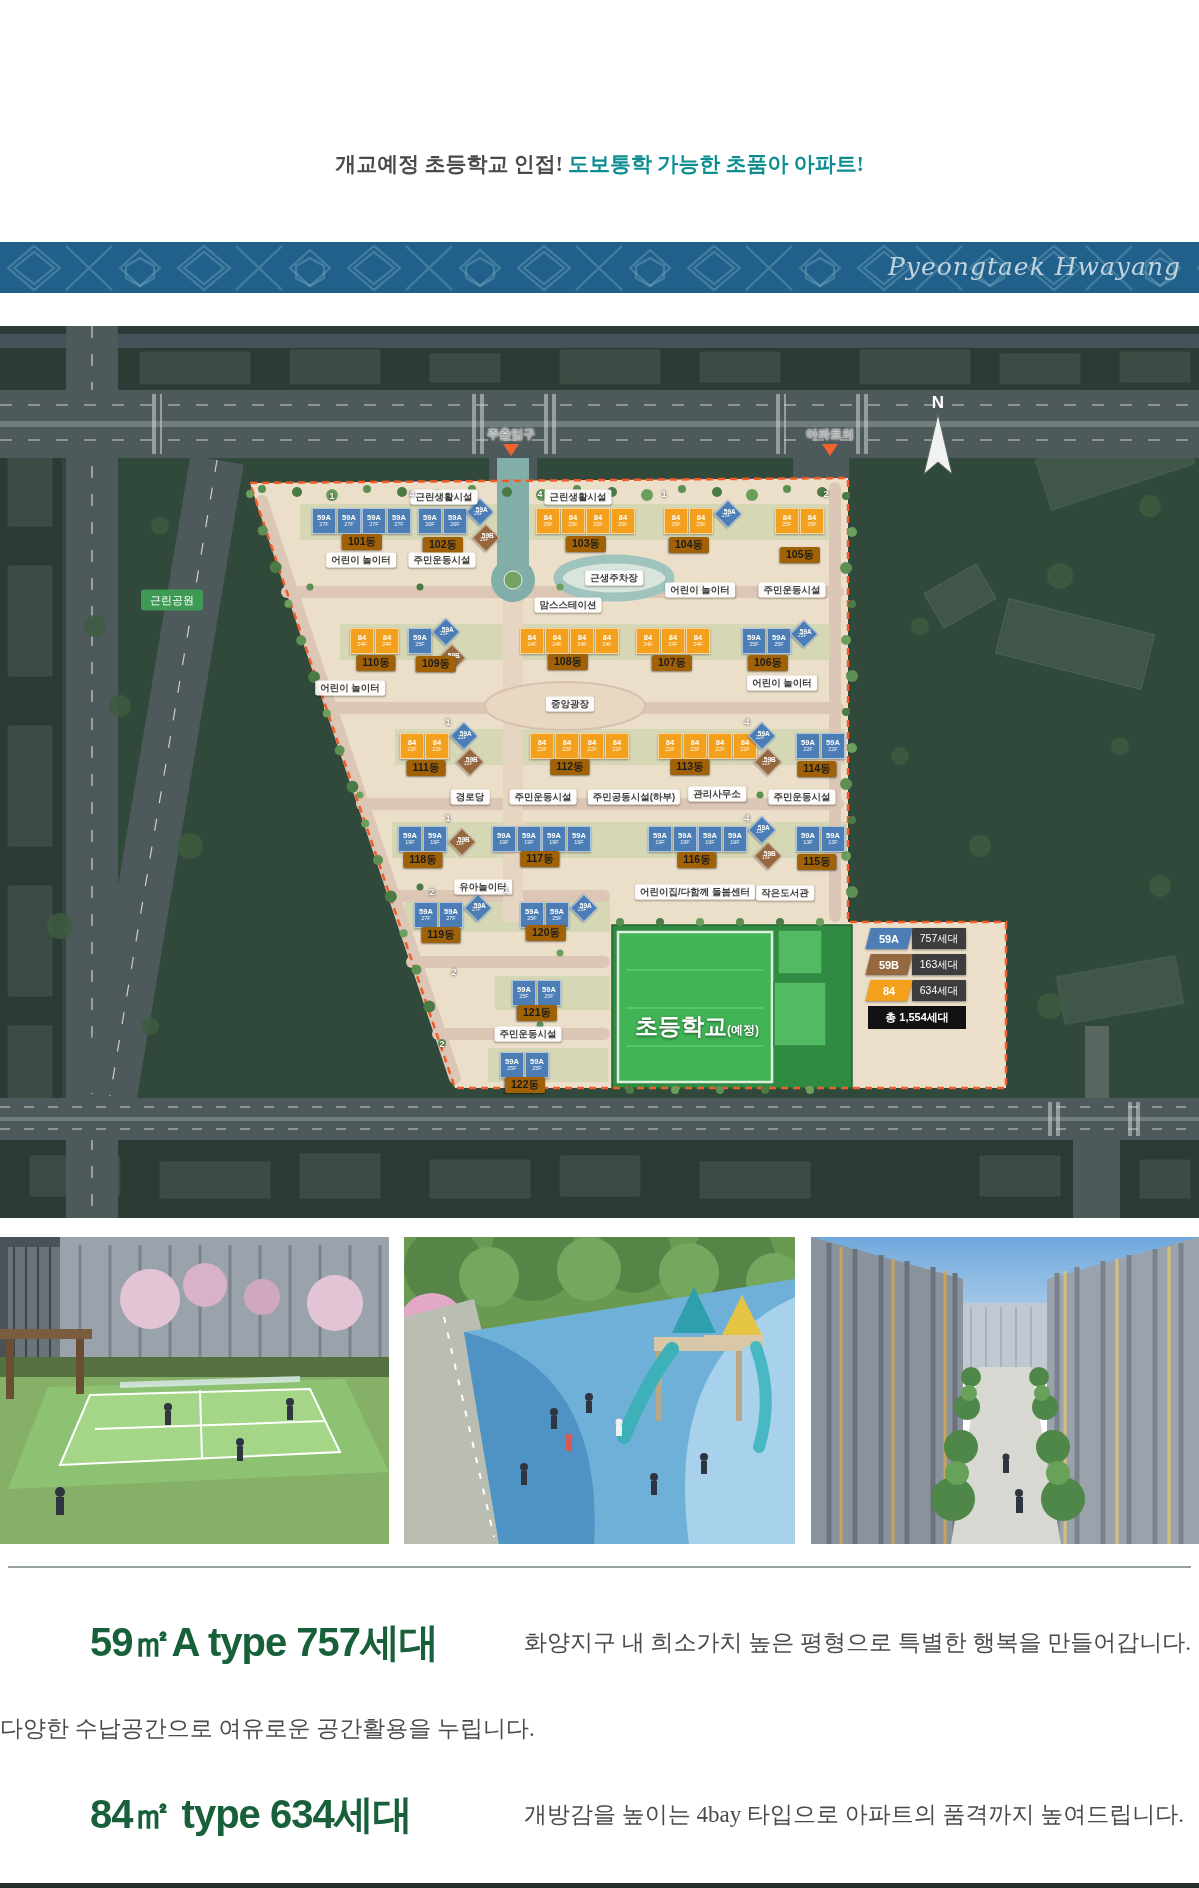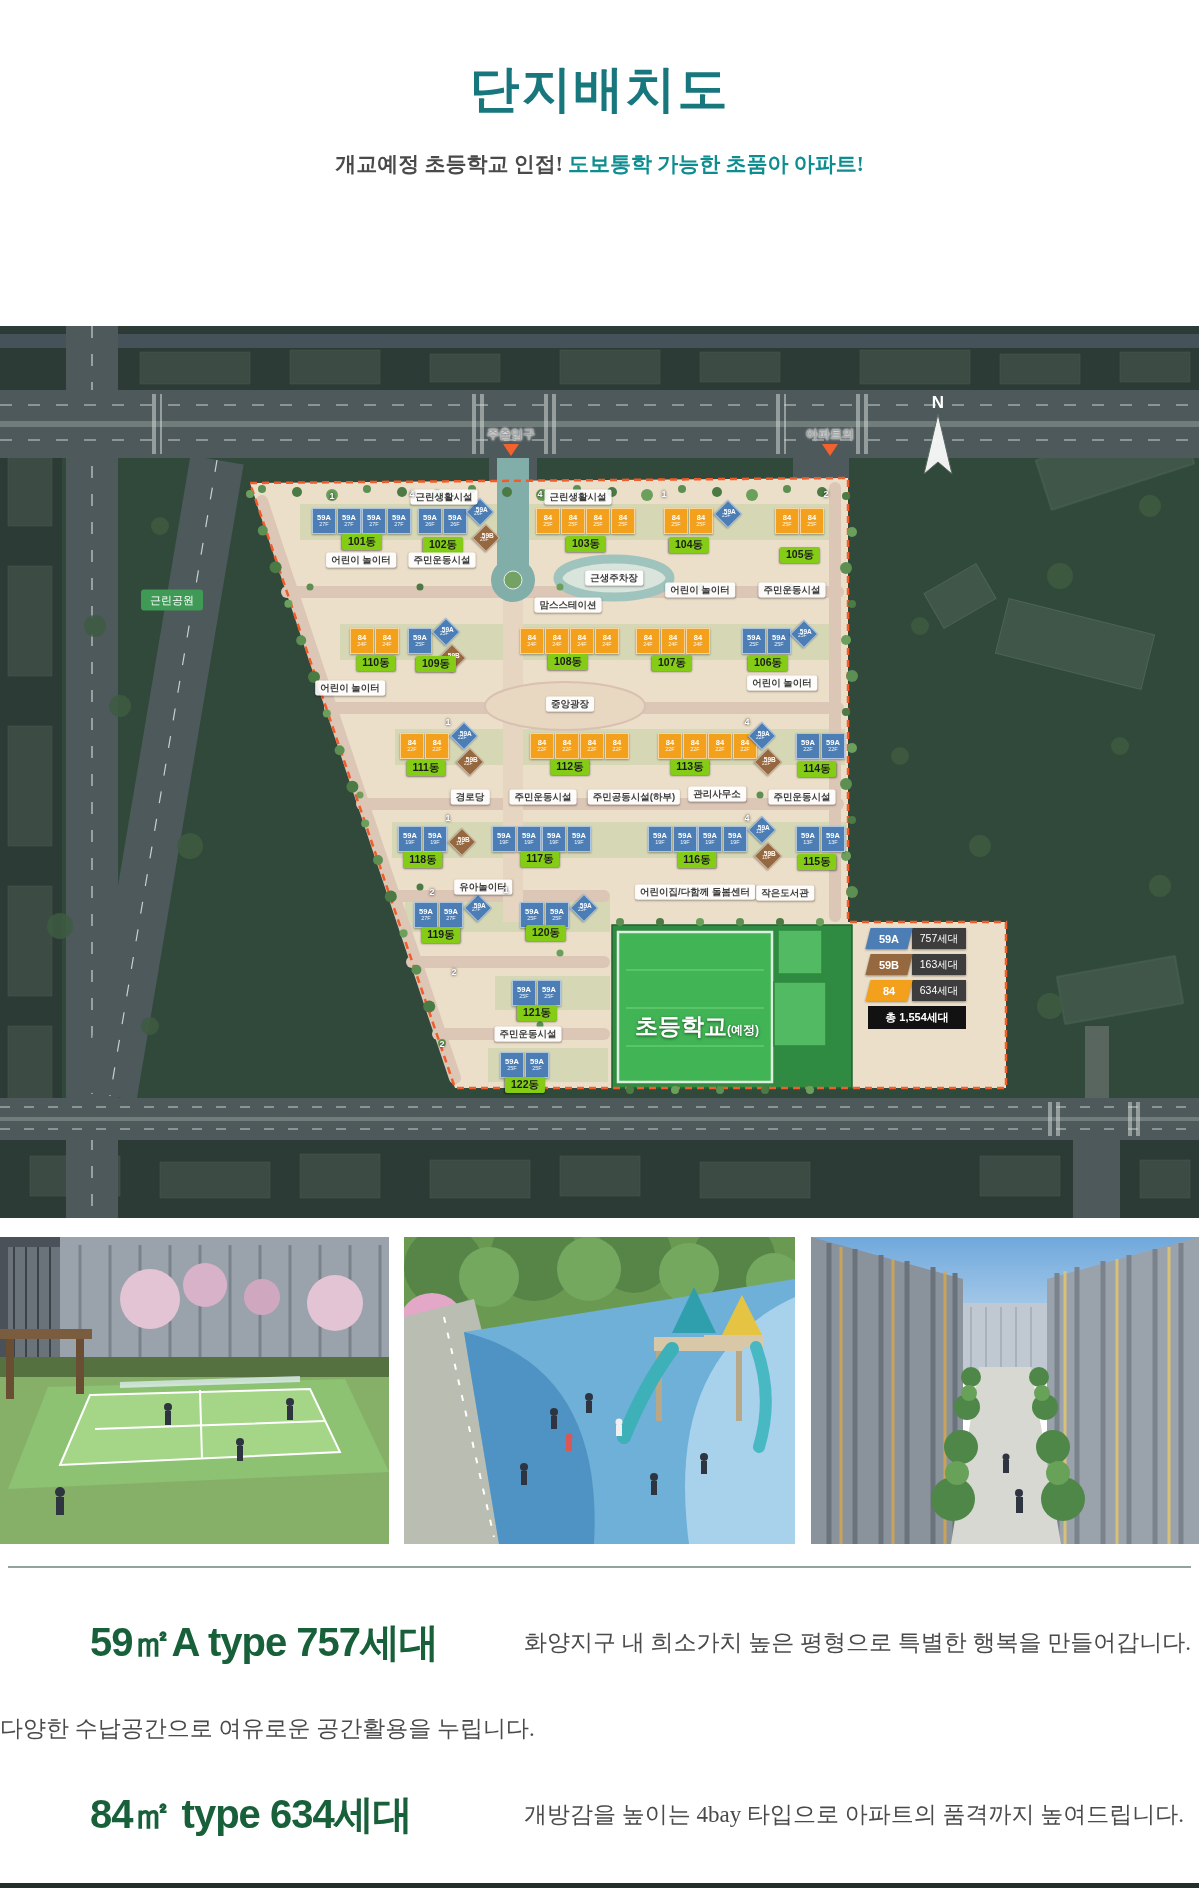--- a/index.html
+++ b/index.html
@@ -22,21 +22,21 @@
   .map svg.base{position:absolute;left:0;top:0;}
   .overlay{position:absolute;inset:0;}
   .unit{position:absolute;width:24px;height:26px;box-sizing:border-box;border:1px solid rgba(255,255,255,.55);
     display:flex;flex-direction:column;align-items:center;justify-content:center;color:#fff;
     box-shadow:0 1px 2px rgba(0,0,0,.35);line-height:1.05;}
   .unit .ut{font-size:7.5px;font-weight:bold;}
   .unit .uf{font-size:5.5px;opacity:.92;}
   .unit.dia{width:20px;height:20px;transform:rotate(45deg);}
   .unit.dia .ut{transform:rotate(-45deg);font-size:6.5px;}
   .unit.dia .uf{transform:rotate(-45deg);font-size:5px;margin-top:-1px;}
-  .badge{position:absolute;transform:translate(-50%,-50%);background:#84cc16;color:#1b1b1b;
+  .badge{position:absolute;transform:translate(-50%,-50%);background:#a16207;color:#1b1b1b;
     font-size:10.5px;font-weight:bold;padding:1px 6px;border-radius:2px;white-space:nowrap;
     box-shadow:0 1px 2px rgba(0,0,0,.45);}
   .fac{position:absolute;transform:translate(-50%,-50%);background:rgba(255,255,255,.9);color:#3d3d3d;
     font-size:9.5px;font-weight:bold;padding:1px 5px;border-radius:2px;white-space:nowrap;
     box-shadow:0 1px 2px rgba(0,0,0,.3);}
   .mark{position:absolute;transform:translate(-50%,-50%);color:#fff;font-size:9px;font-weight:bold;
     text-shadow:0 0 3px #000;}
   .park-badge{position:absolute;transform:translate(-50%,-50%);background:#3e9a55;color:#fff;
     font-size:11px;font-weight:normal;padding:3px 9px;border-radius:3px;white-space:nowrap;}
   .school-label{position:absolute;transform:translate(-50%,-50%);color:#fff;white-space:nowrap;
@@ -64,25 +64,41 @@
   .trow{position:absolute;left:0;width:100%;height:56px;display:flex;align-items:center;}
   .ttl{margin-left:90px;width:434px;color:#17603a;font-size:40px;font-weight:bold;letter-spacing:-1px;}
   .tdesc{font-family:"Liberation Serif","DejaVu Serif",serif;font-size:23px;color:#4a4a4a;}
   .footer-bar{position:absolute;bottom:0;left:0;width:100%;height:5px;background:#242e2a;}
 </style>
 </head>
 <body>
 
 <div class="page">
 
-  <div class="main-title">단지배치도</div>
   <div class="subtitle">
     <span class="plain">개교예정 초등학교 인접!</span><span class="accent"> 도보통학 가능한 초품아 아파트!</span>
   </div>
 
+  <div class="banner">
+    <svg width="1199" height="51">
+      <defs>
+        <pattern id="geo" width="170" height="52" patternUnits="userSpaceOnUse">
+          <g fill="none" stroke="#7fb0c4" stroke-opacity="0.38" stroke-width="2.2">
+            <path d="M8,26 L34,4 L60,26 L34,48 Z"></path>
+            <path d="M14,26 L34,10 L54,26 L34,42 Z"></path>
+            <path d="M66,4 L112,48 M112,4 L66,48"></path>
+            <path d="M120,26 l20,-18 20,18 -20,18 z"></path>
+            <path d="M140,2 l14,8 0,12 -14,8 -14,-8 0,-12 z" transform="translate(0,14)"></path>
+          </g>
+        </pattern>
+      </defs>
+      <rect width="1199" height="51" fill="url(#geo)"></rect>
+    </svg>
+    <div class="brand">Pyeongtaek Hwayang</div>
+  </div>
 
   <div class="map">
     <svg class="base" width="1199" height="892" viewBox="0 0 1199 892">
       <defs>
         <pattern id="cw" width="8" height="8" patternUnits="userSpaceOnUse">
           <rect width="4" height="8" fill="#cfd6d2"></rect>
         </pattern>
       </defs>
 
       <rect width="1199" height="892" fill="#31493a"></rect>

